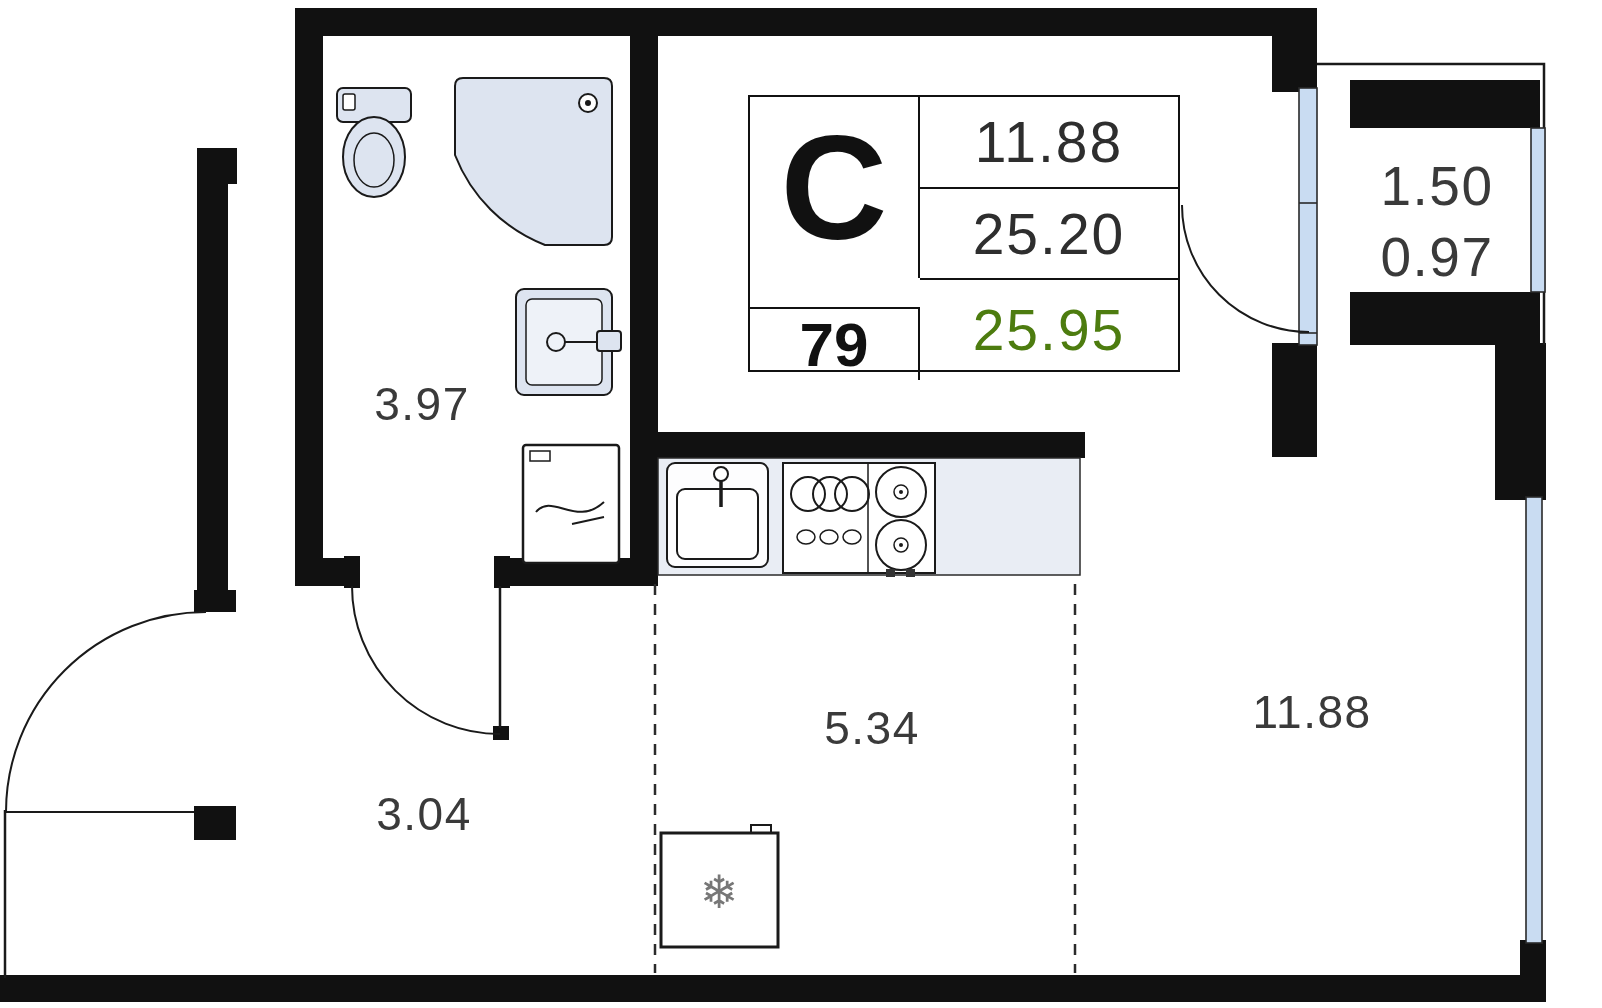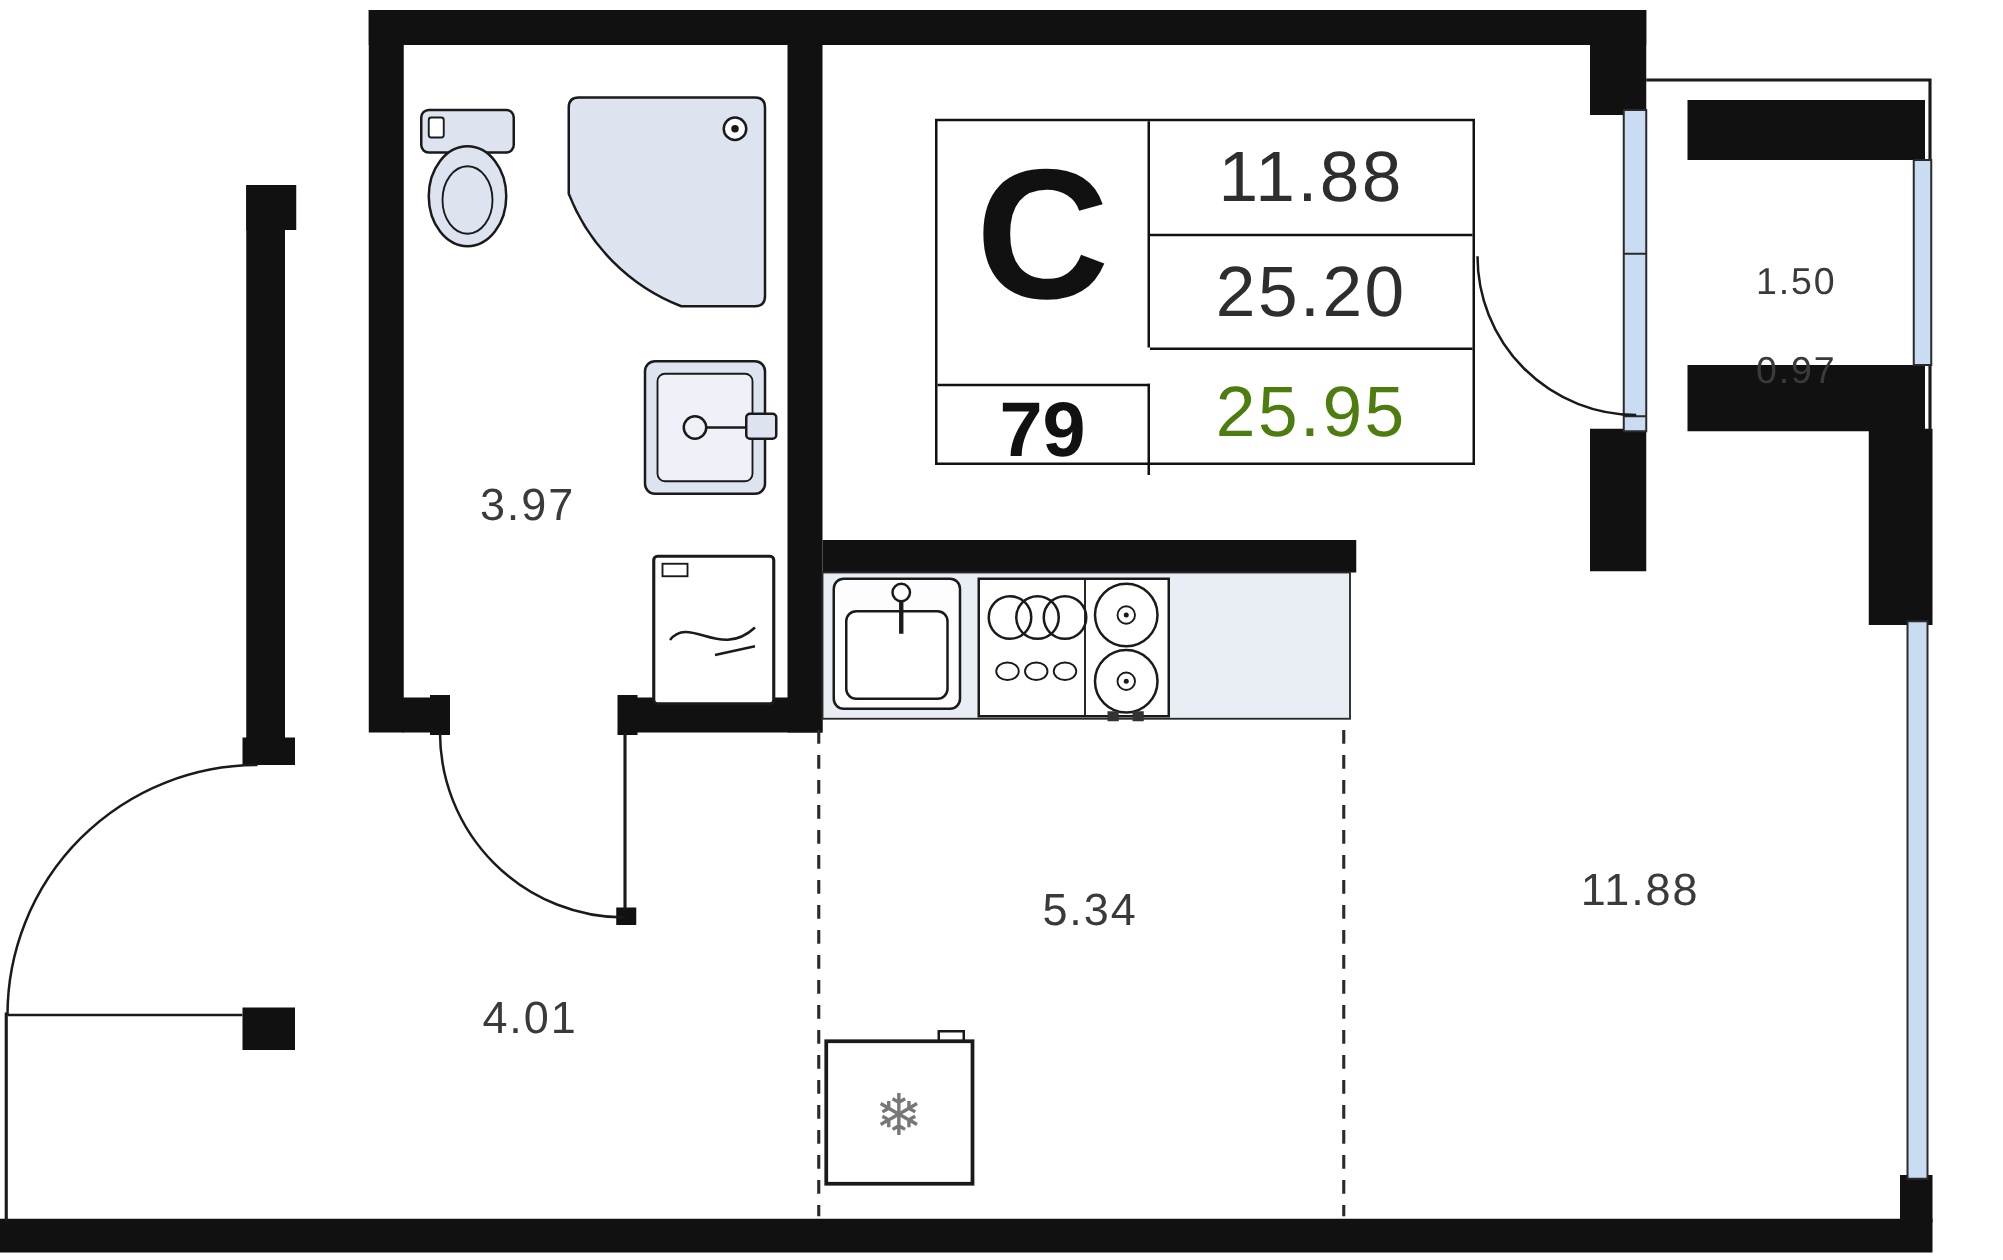--- a/index.html
+++ b/index.html
@@ -7,26 +7,26 @@
     position:relative;
     width:1602px;height:1008px;
     background:#ffffff;
     overflow:hidden;
     font-family:"Liberation Sans", sans-serif;
   }
   .plan-svg{position:absolute;left:0;top:0;}
   .room-label{
     position:absolute;
     transform:translate(-50%,-50%);
-    font-size:36px;
+    font-size:46px;
     color:#3a3a3a;
     letter-spacing:1.5px;
     white-space:nowrap;
   }
-  .room-label.small{font-size:30px;margin-top:40px;}
+  .room-label.small{font-size:55px;}
   .info-card{
     position:absolute;left:748px;top:95px;width:432px;height:277px;
     box-sizing:border-box;
     border:2px solid #111;
     background:#fff;
     display:grid;
     grid-template-columns:170px 1fr;
     grid-template-rows:90px 91px 1fr;
   }
   .cell{display:flex;align-items:center;justify-content:center;box-sizing:border-box;}
@@ -151,21 +151,21 @@
     </g>
 
     <g stroke="#1a1a1a">
       <rect x="751" y="825" width="20" height="10" fill="#ffffff" stroke-width="2"></rect>
       <rect x="661" y="833" width="117" height="114" fill="#ffffff" stroke-width="3"></rect>
       <text x="719" y="908" text-anchor="middle" font-size="46" fill="#777777" stroke="none" font-family="DejaVu Sans, sans-serif">❄</text>
     </g>
   </svg>
 
   <div class="room-label" style="left:422px;top:404px">3.97</div>
-  <div class="room-label" style="left:424px;top:814px">4.01</div>
+  <div class="room-label" style="left:424px;top:814px">3.04</div>
   <div class="room-label" style="left:872px;top:728px">5.34</div>
   <div class="room-label" style="left:1312px;top:712px">11.88</div>
   <div class="room-label small" style="left:1437px;top:186px">1.50</div>
   <div class="room-label small" style="left:1437px;top:257px">0.97</div>
 
   <div class="info-card">
     <div class="cell cell-type">С</div>
     <div class="cell cell-living">11.88</div>
     <div class="cell cell-area">25.20</div>
     <div class="cell cell-number">79</div>

